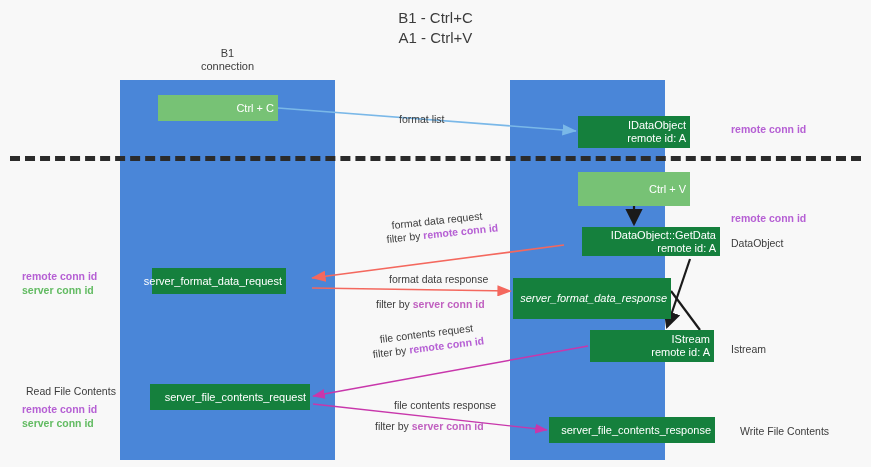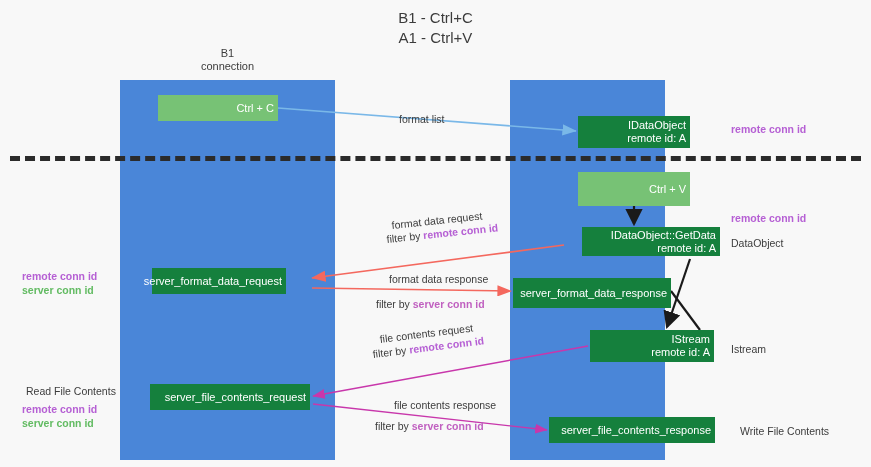--- a/index.html
+++ b/index.html
@@ -31,21 +31,21 @@
        justify-content:center;text-align:center;color:#ffffff;font-size:11px;
        line-height:13px;box-sizing:border-box;padding:13px 4px;}
   .green{background:#77c275;}
   .orange{background:#15803d;}
 
   #box-ctrlc{left:158px;top:95px;width:120px;height:26px;}
   #box-idataobject{left:578px;top:116px;width:112px;height:32px;}
   #box-ctrlv{left:578px;top:172px;width:112px;height:34px;}
   #box-getdata{left:566px;top:227px;width:138px;height:29px;margin-left:16px;}
   #box-sfdreq{left:152px;top:268px;width:134px;height:26px;}
-  #box-sfdresp{left:513px;top:278px;width:158px;height:30px;}
+  #box-sfdresp{left:513px;top:278px;width:158px;height:41px;font-style:italic;}
   #box-istream{left:590px;top:330px;width:124px;height:32px;}
   #box-sfcreq{left:150px;top:384px;width:160px;height:26px;}
   #box-sfcresp{left:549px;top:417px;width:166px;height:20px;}
 
   
   #divider{position:absolute;left:10px;top:156px;width:851px;height:0;
            border-top:5px dashed #2b2b2b;}
 
   
   .elabel{position:absolute;font-size:10.5px;line-height:13px;color:#3c3c3c;white-space:nowrap;}

